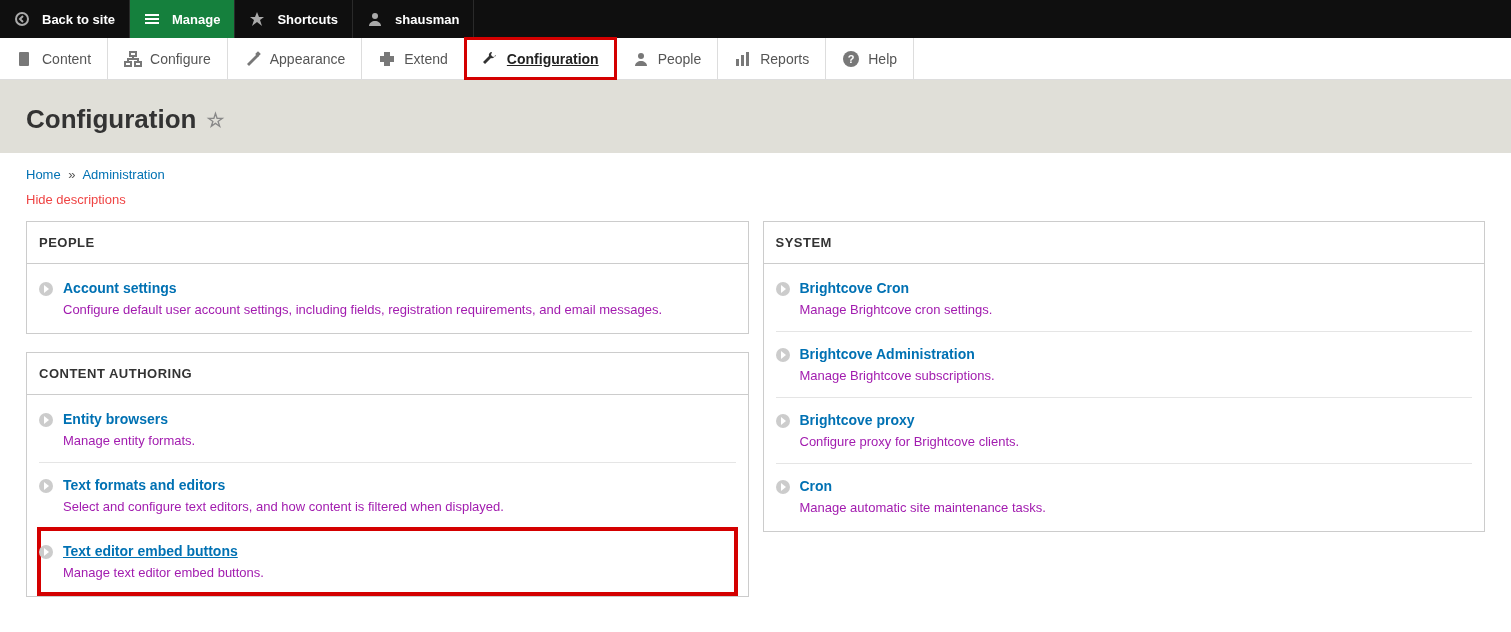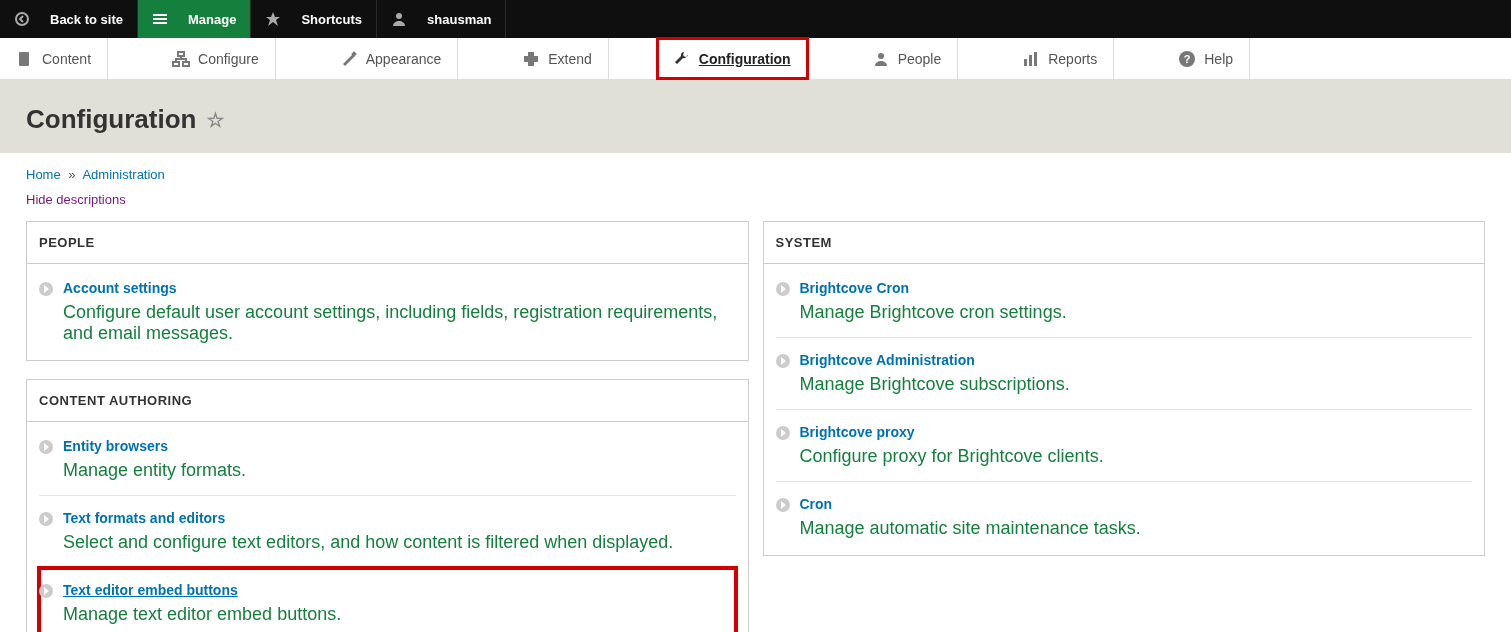--- a/index.html
+++ b/index.html
@@ -16,37 +16,36 @@
     height: 38px;
     display: flex;
     align-items: stretch;
   }
   .tb-item {
     display: flex;
     align-items: center;
     padding: 0 14px;
     color: #fff;
     font-weight: bold;
-    gap: 20px;
+    gap: 12px;
     cursor: pointer;
     border-right: 1px solid #2a2a2a;
   }
   .tb-item.active {
     background: #15803d;
   }
   .tb-icon { width: 16px; height: 16px; display:inline-flex; align-items:center; justify-content:center; }
 
   
   .admin-menu {
     background: #fff;
     border-bottom: 1px solid #ddd;
     height: 42px;
     display: flex;
     align-items: stretch;
-    gap: 48px;
   }
   .am-item {
     display: flex;
     align-items: center;
     gap: 8px;
     padding: 0 16px;
     border-right: 1px solid #ddd;
     cursor: pointer;
     color: #555;
     font-size: 14px;
@@ -73,21 +72,21 @@
   }
   .star-icon { color:#888; font-size:20px; }
 
   .content-wrap {
     padding: 14px 26px 30px;
   }
   .breadcrumb { font-size: 13px; }
   .breadcrumb a { color: #0071b3; text-decoration: none; }
   .breadcrumb .sep { color: #555; padding: 0 4px; }
   .hide-desc { margin-top: 10px; }
-  .hide-desc a { color:#701a75; text-decoration:none; }
+  .hide-desc a { color:#ef4444; text-decoration:none; }
 
   .columns {
     display: flex;
     gap: 14px;
     margin-top: 14px;
     align-items: flex-start;
   }
   .col { flex: 1; }
   .panel {
     border: 1px solid #ccc;
@@ -119,22 +118,22 @@
     display: flex; align-items: center; justify-content: center;
   }
   .cfg-item .chev svg { width:8px; height:8px; }
   .cfg-item a.cfg-link {
     color: #0071b3;
     font-weight: bold;
     font-size: 14px;
     text-decoration: none;
   }
   .cfg-item .cfg-desc {
-    color: #15803d;
-    font-size: 18px;
+    color: #a21caf;
+    font-size: 13px;
     margin-top: 6px;
   }
   .cfg-item.highlight {
     outline: 4px solid #d40000;
     outline-offset: -2px;
   }
   .cfg-item.highlight a.cfg-link { text-decoration: underline; }
 </style>
 </head>
 <body>

